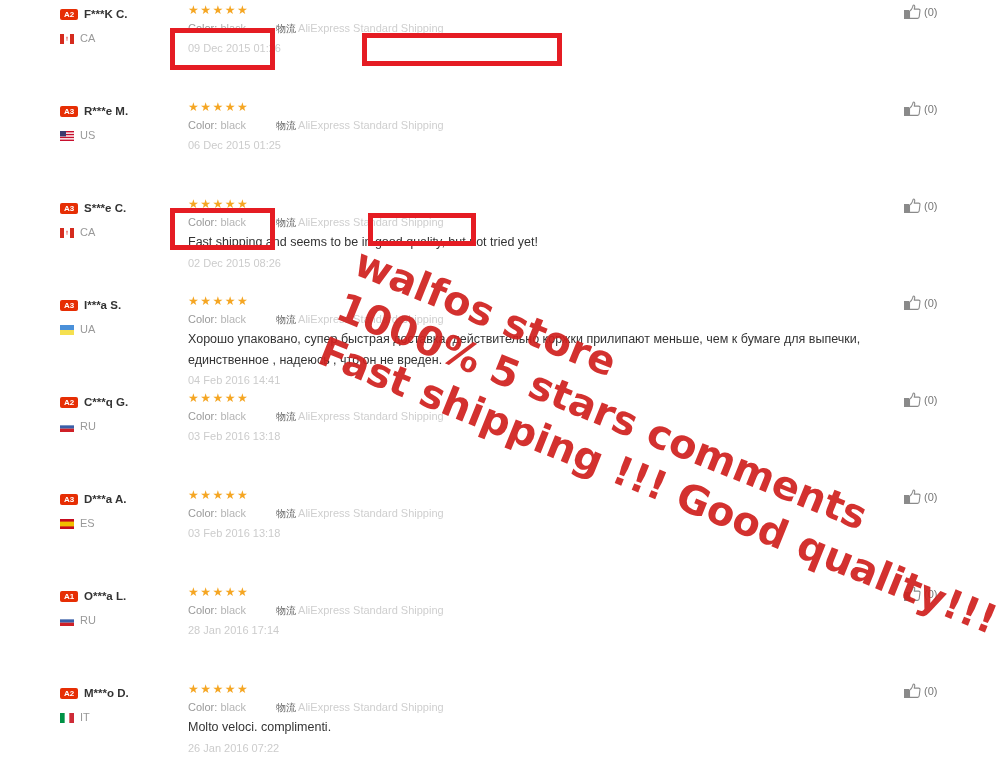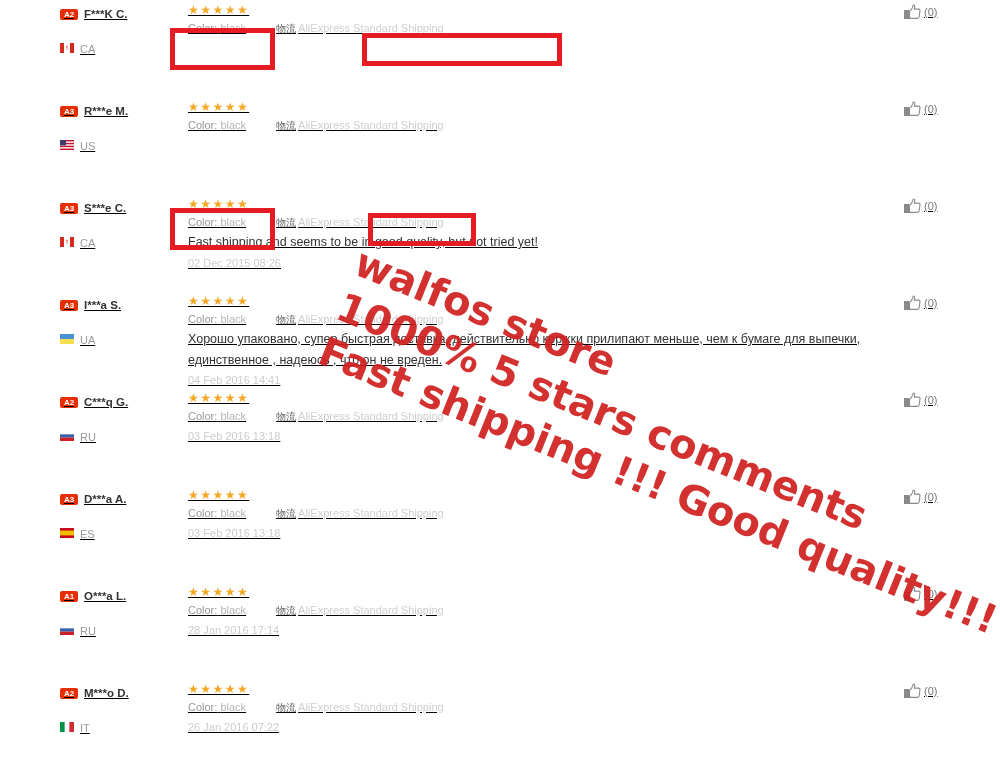--- a/index.html
+++ b/index.html
@@ -16,21 +16,20 @@
     box-sizing:border-box;
   }
 
   .review-row{
     position:relative;
     display:flex;
     align-items:flex-start;
     height:97px;
     padding-left:60px;
     box-sizing:border-box;
-    text-decoration:underline;
   }
 
   
   .user-col{
     width:128px;
     flex:0 0 128px;
     padding-top:5px;
     box-sizing:border-box;
   }
   .user-line{
@@ -53,24 +52,24 @@
     text-align:center;
   }
   .user-name{
     font-size:11.5px;
     font-weight:bold;
     color:#333333;
     white-space:nowrap;
   }
   .country-line{
     display:flex;
-    align-items:flex-start;
+    align-items:flex-end;
     gap:6px;
     height:18px;
-    margin-top:20px;
+    margin-top:3px;
   }
   .flag{
     width:14px;height:10px;
     display:block;
     flex:0 0 14px;
     border:0;
   }
   .country-code{
     font-size:11px;
     color:#999999;
@@ -202,20 +201,21 @@
               <path d="M7 2.2 L7.8 4.3 L6.2 4.3 Z" fill="#d52b1e"></path>
               <rect x="6.7" y="4.2" width="0.6" height="2.6" fill="#d52b1e"></rect>
             </svg>
           </span>
           <span class="country-code">CA</span>
         </div>
       </div>
       <div class="content-col">
         <div class="stars">★★★★★</div>
         <div class="meta-line"><span class="meta-label">Color:</span> <span class="meta-value">black</span><span class="logi-glyph">物流</span><span class="meta-ship">AliExpress Standard Shipping</span></div>
+        <div class="review-date">09 Dec 2015 01:26</div>
       </div>
       <div class="helpful-col">
         <span>
           <svg class="thumb-icon" viewBox="0 0 17 16" xmlns="http://www.w3.org/2000/svg">
             <rect x="0.5" y="6.5" width="4" height="8" fill="#8a8a8a" stroke="#8a8a8a" stroke-width="1"></rect>
             <path d="M5.5 7.2 C6.6 6.4 8.2 4.6 8.6 3.2 C8.9 2 8.8 1.0 9.6 1.0 C10.5 1.0 10.9 2.0 10.7 3.2 C10.6 4.1 10.2 5.1 10.2 5.1 L14.6 5.1 C15.5 5.1 16.1 5.7 16.0 6.5 L15.2 12.8 C15.1 13.8 14.5 14.4 13.6 14.4 L5.5 14.4 Z" fill="none" stroke="#8a8a8a" stroke-width="1.1" stroke-linejoin="round"></path>
           </svg>
         </span>
         <span class="helpful-count">(0)</span>
       </div>
@@ -236,20 +236,21 @@
               <rect y="8.57" width="14" height="1.43" fill="#c8102e"></rect>
               <rect width="6" height="5.4" fill="#3c3b6e"></rect>
             </svg>
           </span>
           <span class="country-code">US</span>
         </div>
       </div>
       <div class="content-col">
         <div class="stars">★★★★★</div>
         <div class="meta-line"><span class="meta-label">Color:</span> <span class="meta-value">black</span><span class="logi-glyph">物流</span><span class="meta-ship">AliExpress Standard Shipping</span></div>
+        <div class="review-date">06 Dec 2015 01:25</div>
       </div>
       <div class="helpful-col">
         <span>
           <svg class="thumb-icon" viewBox="0 0 17 16" xmlns="http://www.w3.org/2000/svg">
             <rect x="0.5" y="6.5" width="4" height="8" fill="#8a8a8a" stroke="#8a8a8a" stroke-width="1"></rect>
             <path d="M5.5 7.2 C6.6 6.4 8.2 4.6 8.6 3.2 C8.9 2 8.8 1.0 9.6 1.0 C10.5 1.0 10.9 2.0 10.7 3.2 C10.6 4.1 10.2 5.1 10.2 5.1 L14.6 5.1 C15.5 5.1 16.1 5.7 16.0 6.5 L15.2 12.8 C15.1 13.8 14.5 14.4 13.6 14.4 L5.5 14.4 Z" fill="none" stroke="#8a8a8a" stroke-width="1.1" stroke-linejoin="round"></path>
           </svg>
         </span>
         <span class="helpful-count">(0)</span>
       </div>
@@ -430,20 +431,21 @@
               <rect width="4.66" height="10" fill="#009246"></rect>
               <rect x="9.33" width="4.67" height="10" fill="#ce2b37"></rect>
             </svg>
           </span>
           <span class="country-code">IT</span>
         </div>
       </div>
       <div class="content-col">
         <div class="stars">★★★★★</div>
         <div class="meta-line"><span class="meta-label">Color:</span> <span class="meta-value">black</span><span class="logi-glyph">物流</span><span class="meta-ship">AliExpress Standard Shipping</span></div>
+        <div class="review-text">Molto veloci. complimenti.</div>
         <div class="review-date">26 Jan 2016 07:22</div>
       </div>
       <div class="helpful-col">
         <span>
           <svg class="thumb-icon" viewBox="0 0 17 16" xmlns="http://www.w3.org/2000/svg">
             <rect x="0.5" y="6.5" width="4" height="8" fill="#8a8a8a" stroke="#8a8a8a" stroke-width="1"></rect>
             <path d="M5.5 7.2 C6.6 6.4 8.2 4.6 8.6 3.2 C8.9 2 8.8 1.0 9.6 1.0 C10.5 1.0 10.9 2.0 10.7 3.2 C10.6 4.1 10.2 5.1 10.2 5.1 L14.6 5.1 C15.5 5.1 16.1 5.7 16.0 6.5 L15.2 12.8 C15.1 13.8 14.5 14.4 13.6 14.4 L5.5 14.4 Z" fill="none" stroke="#8a8a8a" stroke-width="1.1" stroke-linejoin="round"></path>
           </svg>
         </span>
         <span class="helpful-count">(0)</span>

